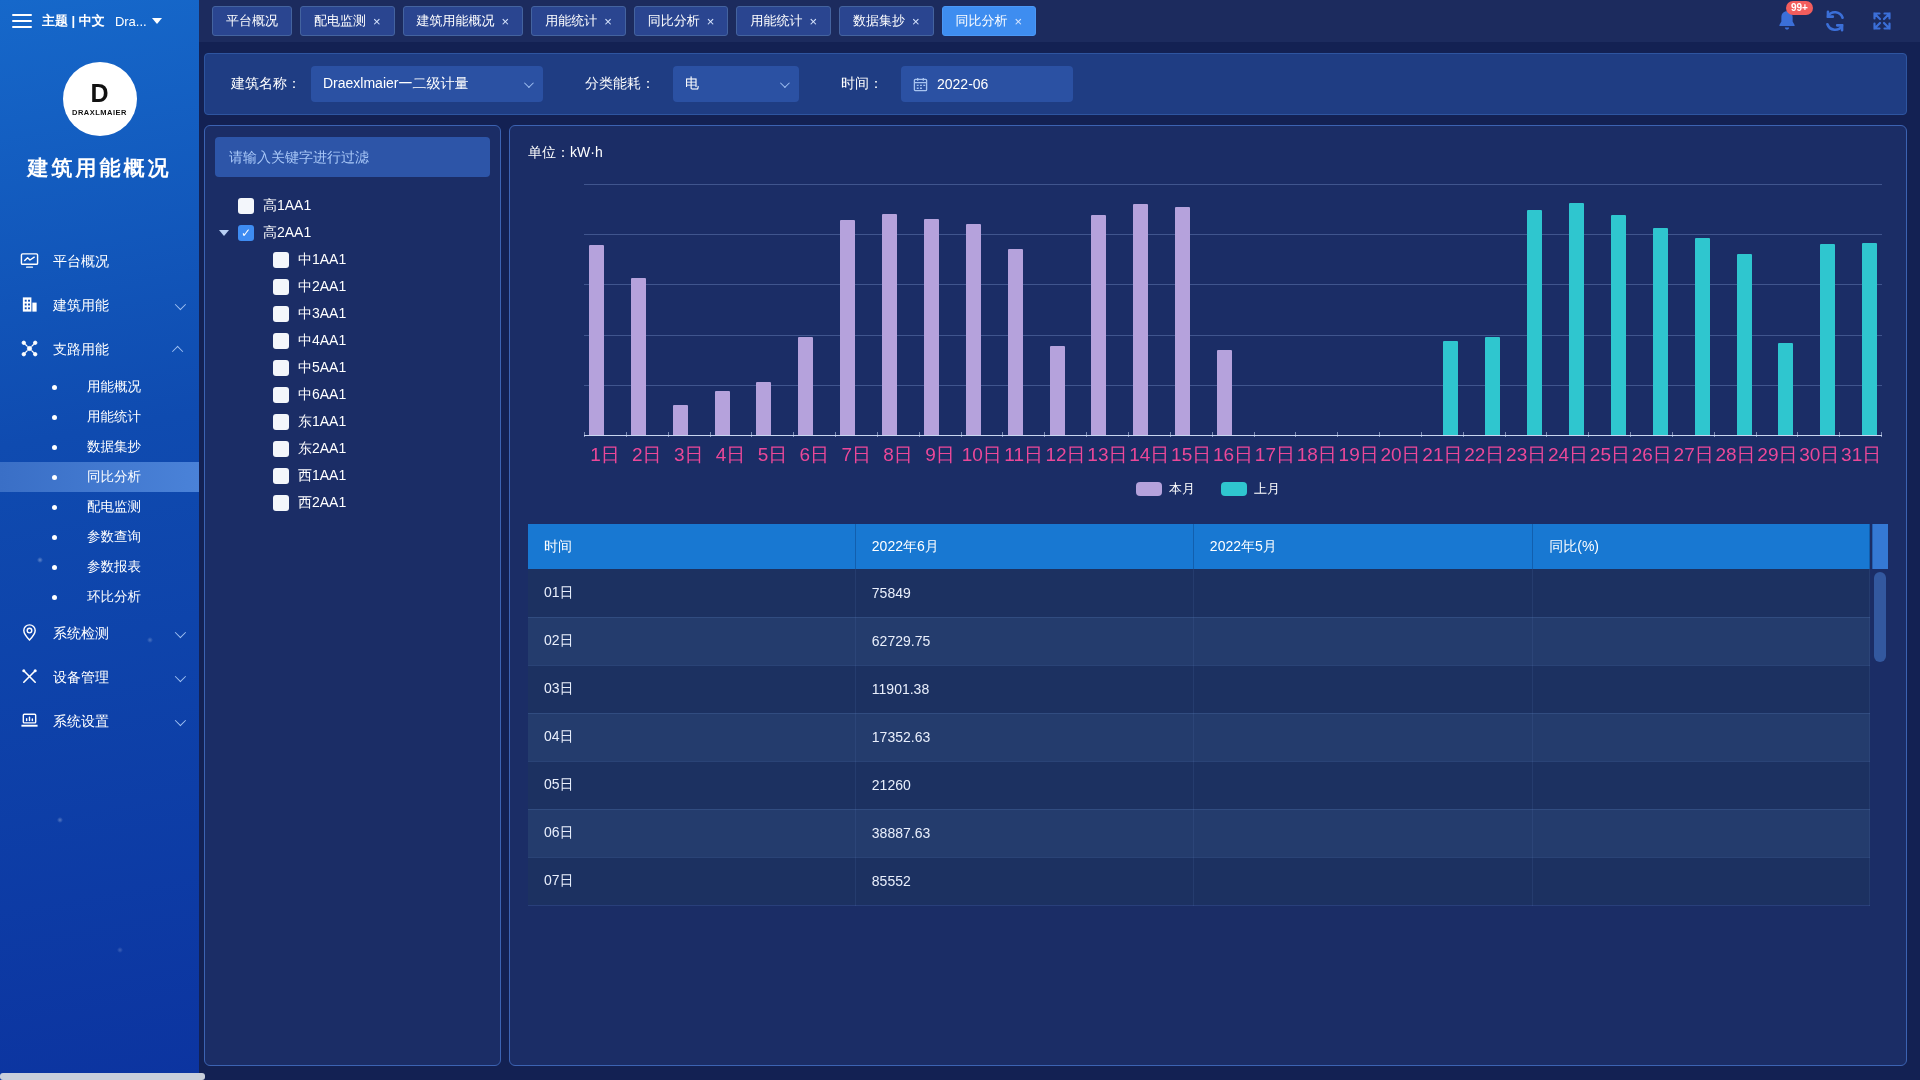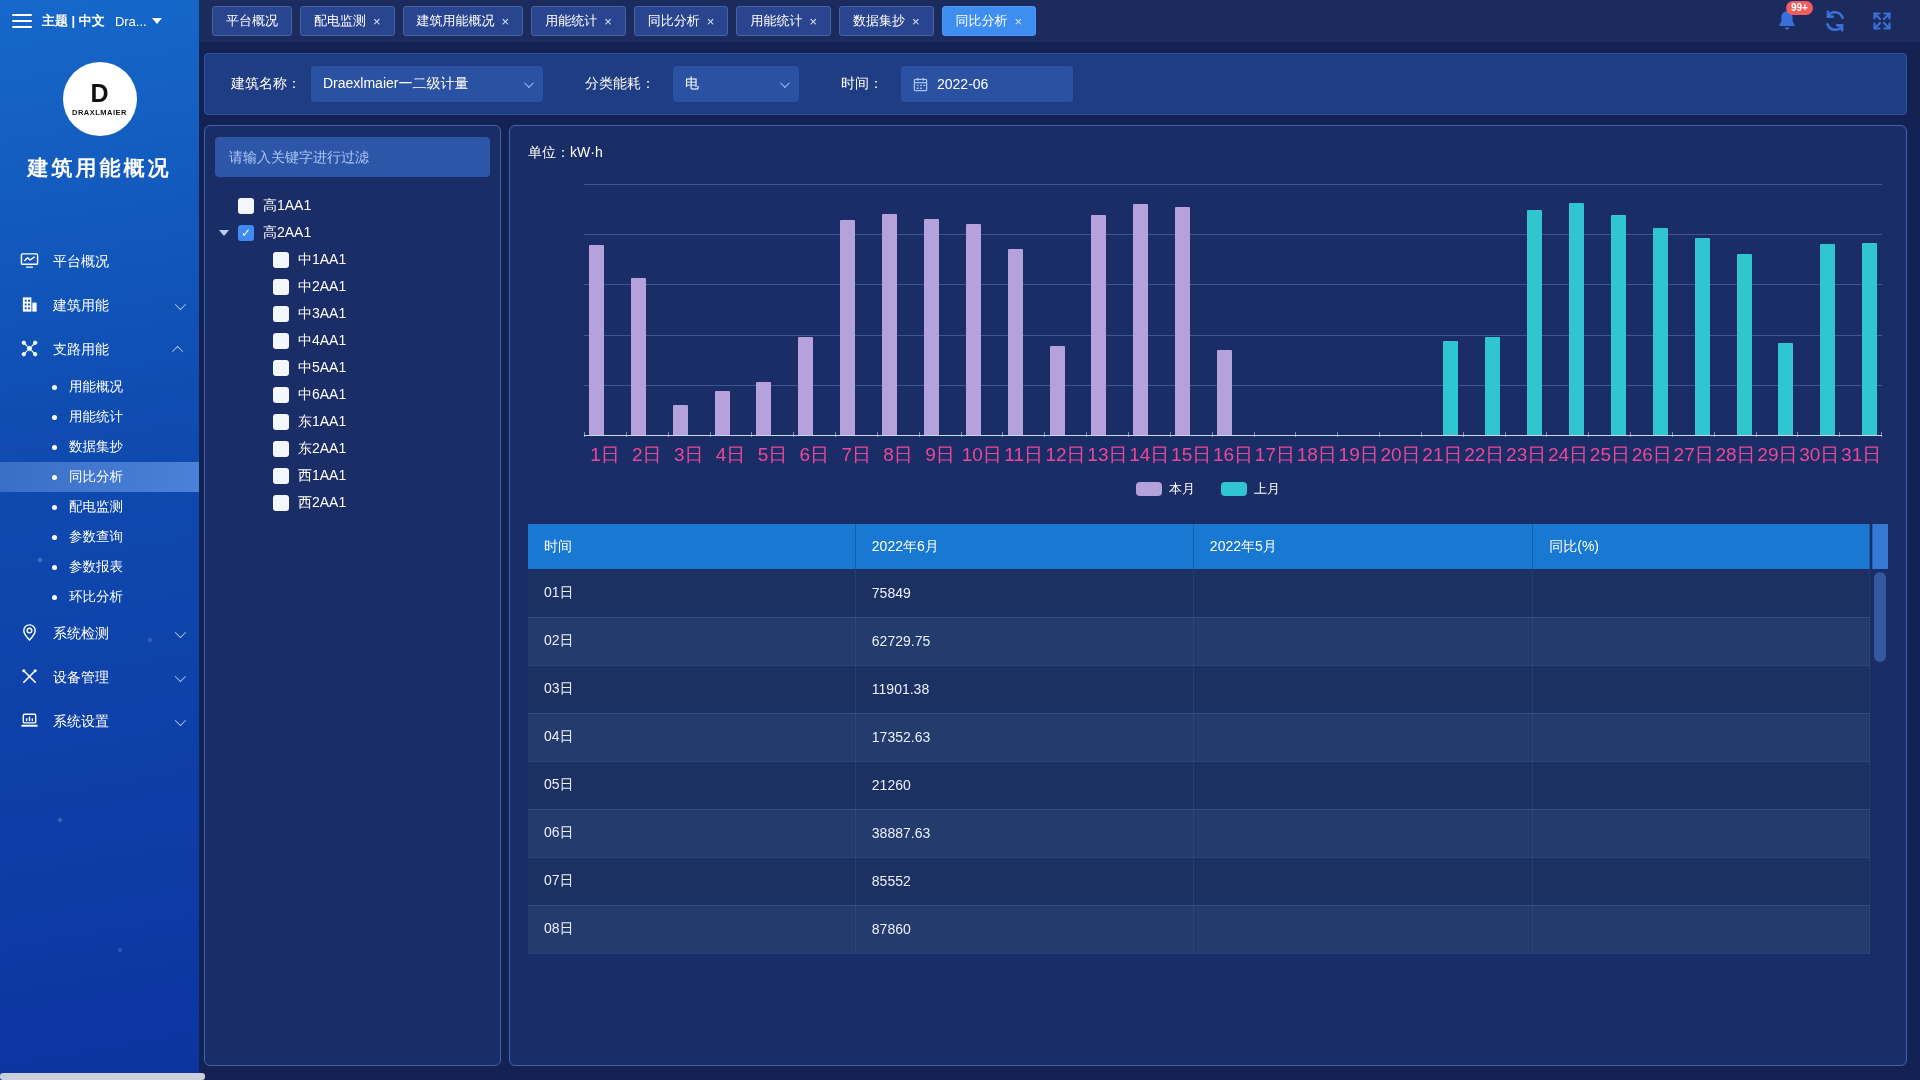--- a/index.html
+++ b/index.html
@@ -24,21 +24,21 @@
   .logo-wrap { margin-top:20px; text-align:center; }
   .logo-circle { width:74px; height:74px; border-radius:50%; background:#fff; margin:0 auto; display:flex; flex-direction:column; align-items:center; justify-content:center; color:#111; }
   .logo-letter { font-size:25px; font-weight:800; line-height:1; }
   .logo-word { font-size:7.5px; font-weight:bold; letter-spacing:.5px; margin-top:2px; }
   .app-title { text-align:center; font-size:21px; font-weight:bold; letter-spacing:3px; margin-top:18px; }
   .menu { margin-top:58px; font-size:14px; }
   .menu-item { height:44px; display:flex; align-items:center; gap:14px; padding:0 16px 0 20px; cursor:pointer; }
   .menu-item svg { flex-shrink:0; }
   .chev { width:8px; height:8px; border-right:1.5px solid #9fc0f2; border-bottom:1.5px solid #9fc0f2; margin-left:auto; transform:rotate(45deg) translateY(-2px); }
   .chev.up { transform:rotate(-135deg) translateY(-2px); }
-  .sub-item { height:30px; display:flex; align-items:center; gap:12px; padding-left:52px; font-size:13.5px; cursor:pointer; }
+  .sub-item { height:30px; display:flex; align-items:center; gap:30px; padding-left:52px; font-size:13.5px; cursor:pointer; }
   .sub-item .bullet { width:5px; height:5px; border-radius:50%; background:#fff; flex-shrink:0; }
   .sub-item.active { background:linear-gradient(90deg,#3a6fc6,#4a82d8); }
 
   
   .main { flex:1; min-width:0; display:flex; flex-direction:column; background:#132153; }
   .topbar { height:42px; background:#1c2b5e; display:flex; align-items:center; justify-content:space-between; padding:0 26px 0 13px; }
   .tabs { display:flex; gap:8px; }
   .tab { background:#2a4590; border:1px solid #44639f; border-radius:3px; color:#fff; font-size:13px; height:30px; display:flex; align-items:center; gap:7px; padding:0 13px; cursor:pointer; white-space:nowrap; }
   .tab.active { background:#3e8df0; border-color:#4a97f5; }
   .tab .tab-x { font-size:13px; color:#d9e7ff; line-height:1; }
@@ -604,26 +604,20 @@
                   <td>38887.63</td>
                   <td></td>
                   <td></td>
                 </tr>
                 <tr>
                   <td>07日</td>
                   <td>85552</td>
                   <td></td>
                   <td></td>
                 </tr>
-                <tr>
-                  <td>08日</td>
-                  <td>87860</td>
-                  <td></td>
-                  <td></td>
-                </tr>
               </tbody>
           </table>
           <div class="gutter-head"></div>
           <div class="v-thumb"></div>
         </div>
       </div>
 
     </div>
   </div>
 </div>

